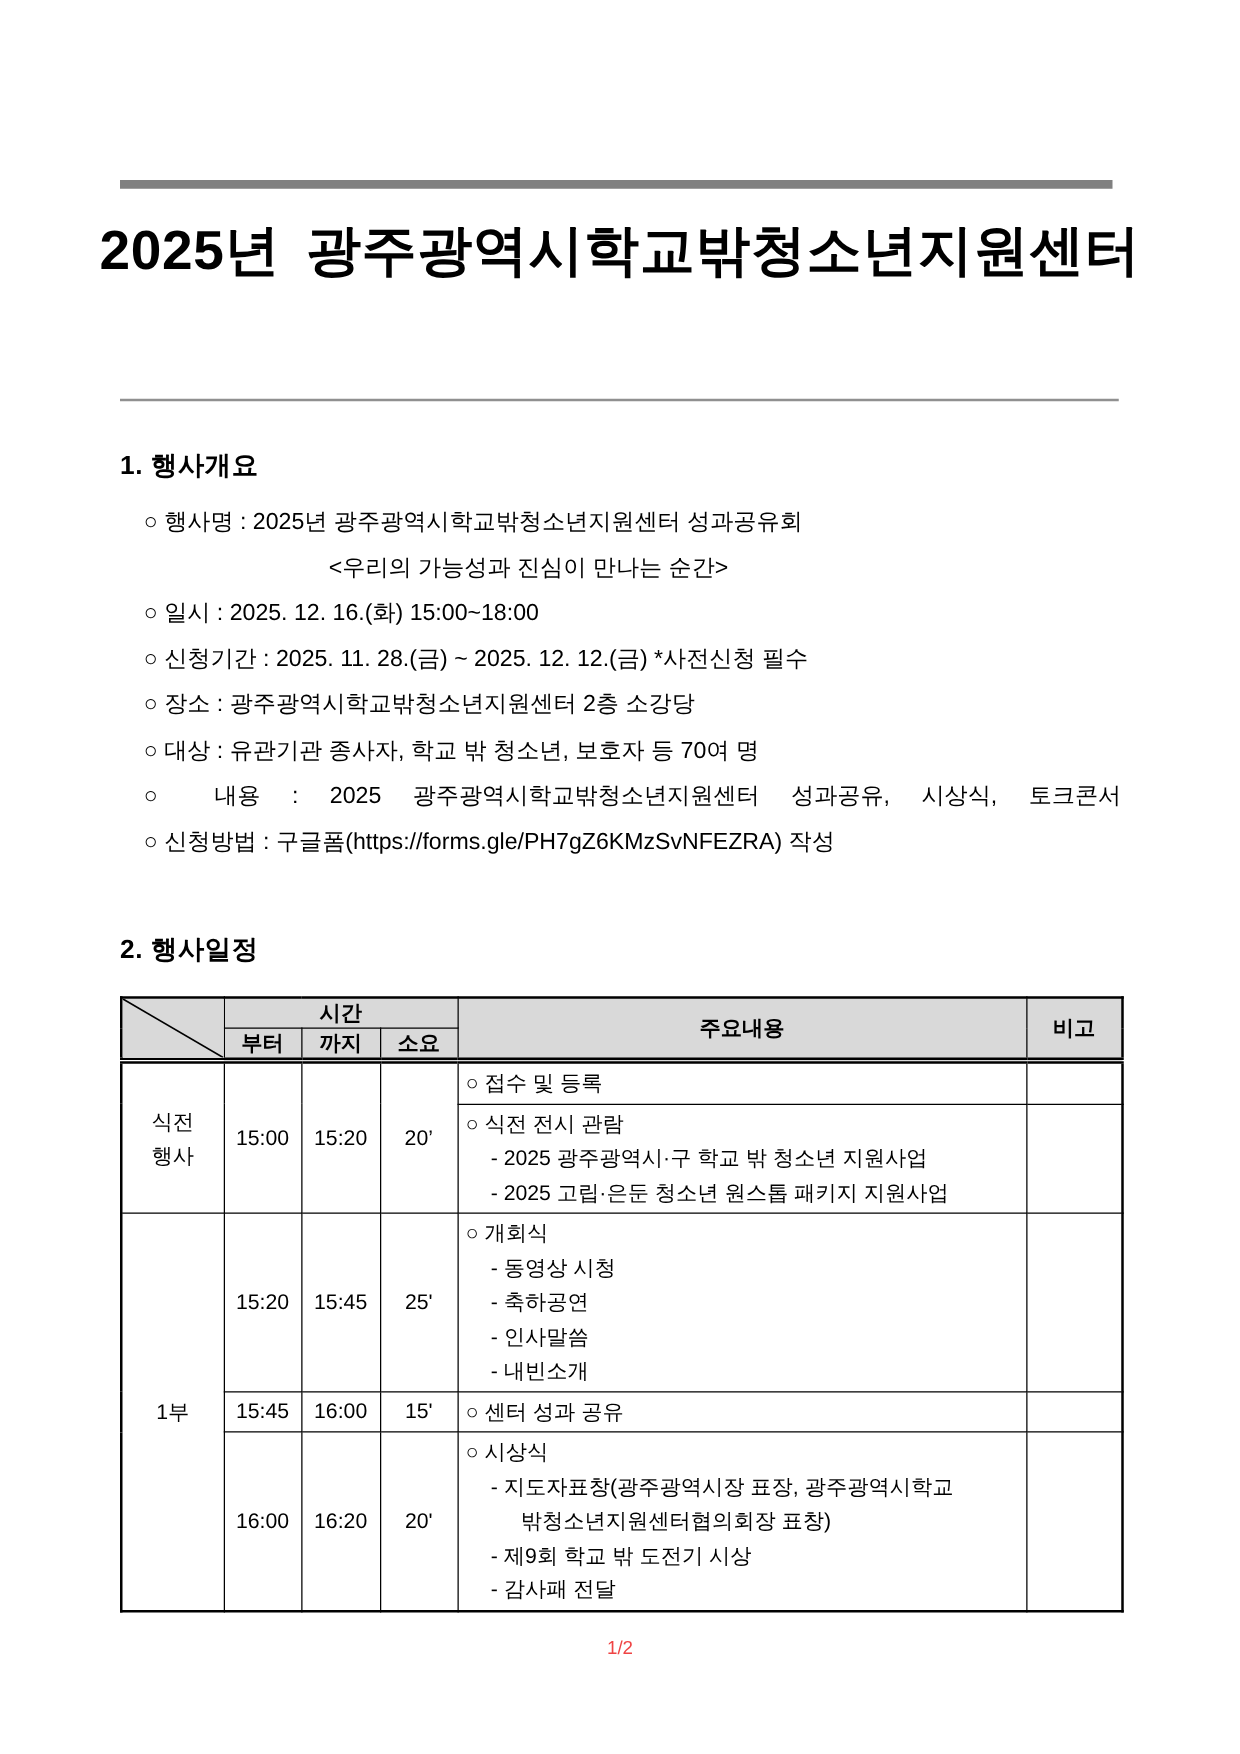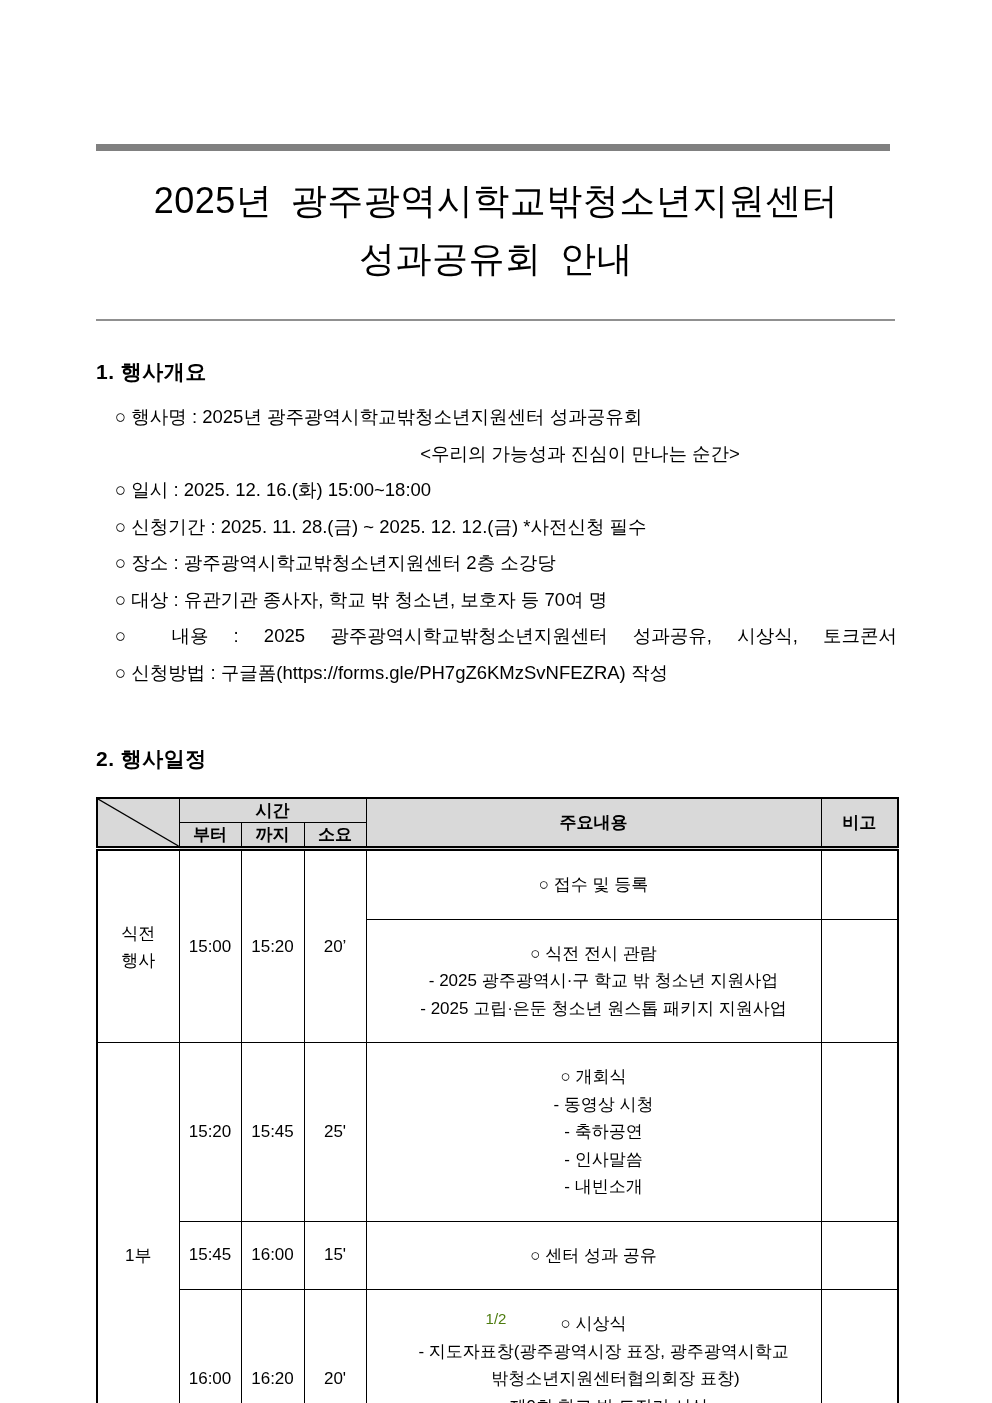--- a/index.html
+++ b/index.html
@@ -23,22 +23,22 @@
     width: 794px; height: 7px;
     background: #808080;
   }
 
   
   .title {
     position: absolute;
     left: 48px; top: 172px;
     width: 896px;
     text-align: center;
-    font-size: 36px;
-    font-weight: normal;
+    font-size: 44px;
+    font-weight: bold;
     line-height: 58px;
     letter-spacing: 0.5px;
     word-spacing: 8px;
   }
 
   .title-rule {
     position: absolute;
     left: 96px; top: 319px;
     width: 799px; height: 2px;
     background: #909090;
@@ -61,21 +61,21 @@
     left: 96px; top: 399px;
     width: 801px;
     font-size: 18.5px;
   }
   .overview .li {
     padding-left: 19px;
     height: 36.5px;
     line-height: 36.5px;
     white-space: nowrap;
   }
-  .overview .li.subtitle { padding-left: 167px; text-align: center; }
+  .overview .li.subtitle { padding-left: 167px; }
   .overview .li.stretch {
     white-space: normal;
     text-align: justify;
     text-align-last: justify;
   }
   .overview .li.cont { padding-left: 0; }
 
   
   .schedule {
     position: absolute;
@@ -105,22 +105,22 @@
   }
   .schedule td.session {
     text-align: center;
     line-height: 27px;
     margin-left: 16px;
   }
   .schedule td.time {
     text-align: center;
   }
   .schedule td.content {
-    text-align: center;
-    padding: 20px 6px;
+    text-align: left;
+    padding: 2px 6px;
     line-height: 27.5px;
     vertical-align: middle;
   }
   .schedule td.content .line { white-space: nowrap; overflow: hidden; }
   .schedule td.content .sub { padding-left: 20px; }
   .schedule td.content .cont { padding-left: 44px; }
   .schedule tr.h-r1 { height: 23px; }
   .schedule tr.h-r2 { height: 24px; }
   .schedule tr.b-r1 { height: 28px; }
   .schedule tr.b-r2 { height: 83px; }
@@ -128,33 +128,32 @@
   .schedule tr.b-r4 { height: 27px; }
   .schedule tr.b-r5 { height: 133px; }
 
   
   .footer {
     position: absolute;
     left: 0; top: 1310px;
     width: 992px;
     text-align: center;
     font-size: 15px;
-    color: #4d7c0f;
+    color: #ef4444;
   }
 </style>
 </head>
 <body>
 
 <div class="page">
 
   <div class="top-bar"></div>
 
   <div class="title">
     <div>2025년 광주광역시학교밖청소년지원센터</div>
-    <div>성과공유회 안내</div>
   </div>
 
   <div class="title-rule"></div>
 
   <h2 class="sec-heading" id="sec1-heading">1. 행사개요</h2>
 
   <div class="overview">
     <div class="li">○ 행사명 : 2025년 광주광역시학교밖청소년지원센터 성과공유회</div>
     <div class="li subtitle">&lt;우리의 가능성과 진심이 만나는 순간&gt;</div>
     <div class="li">○ 일시 : 2025. 12. 16.(화) 15:00~18:00</div>

